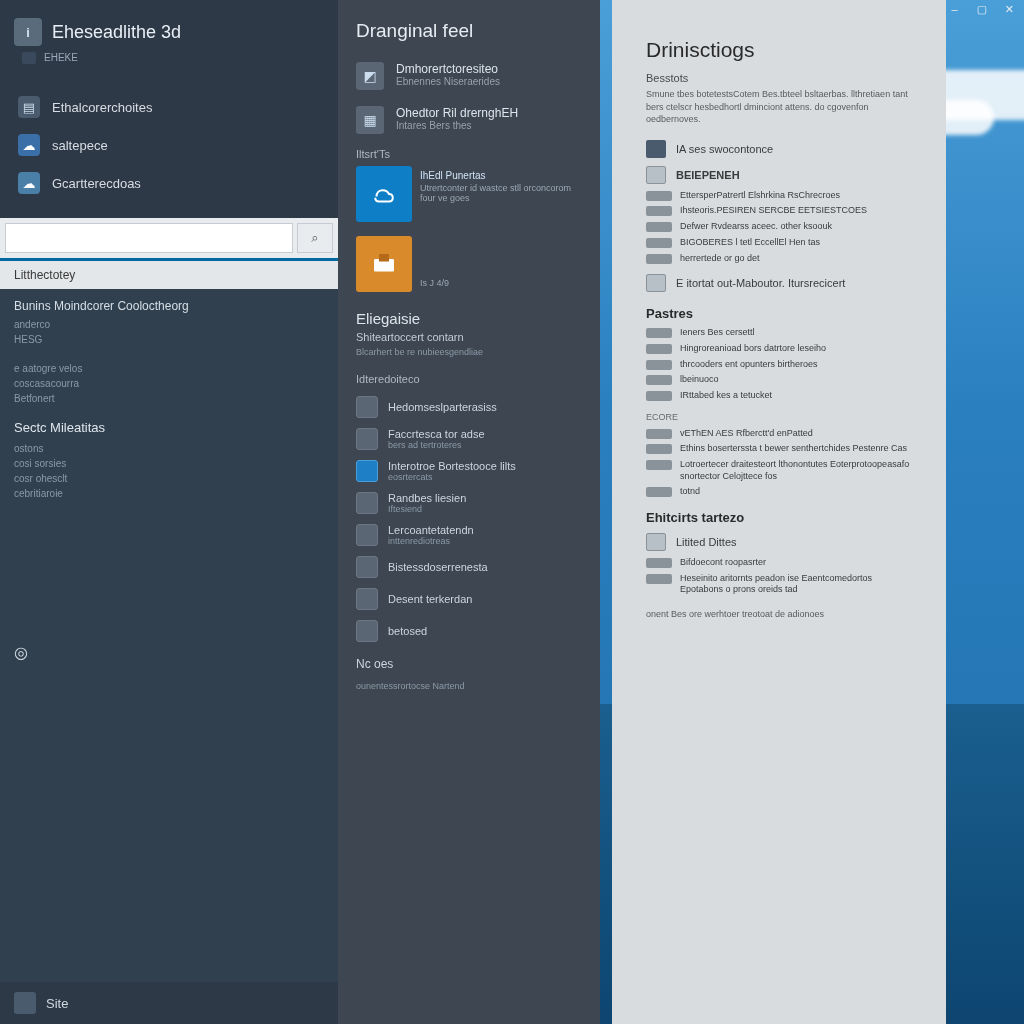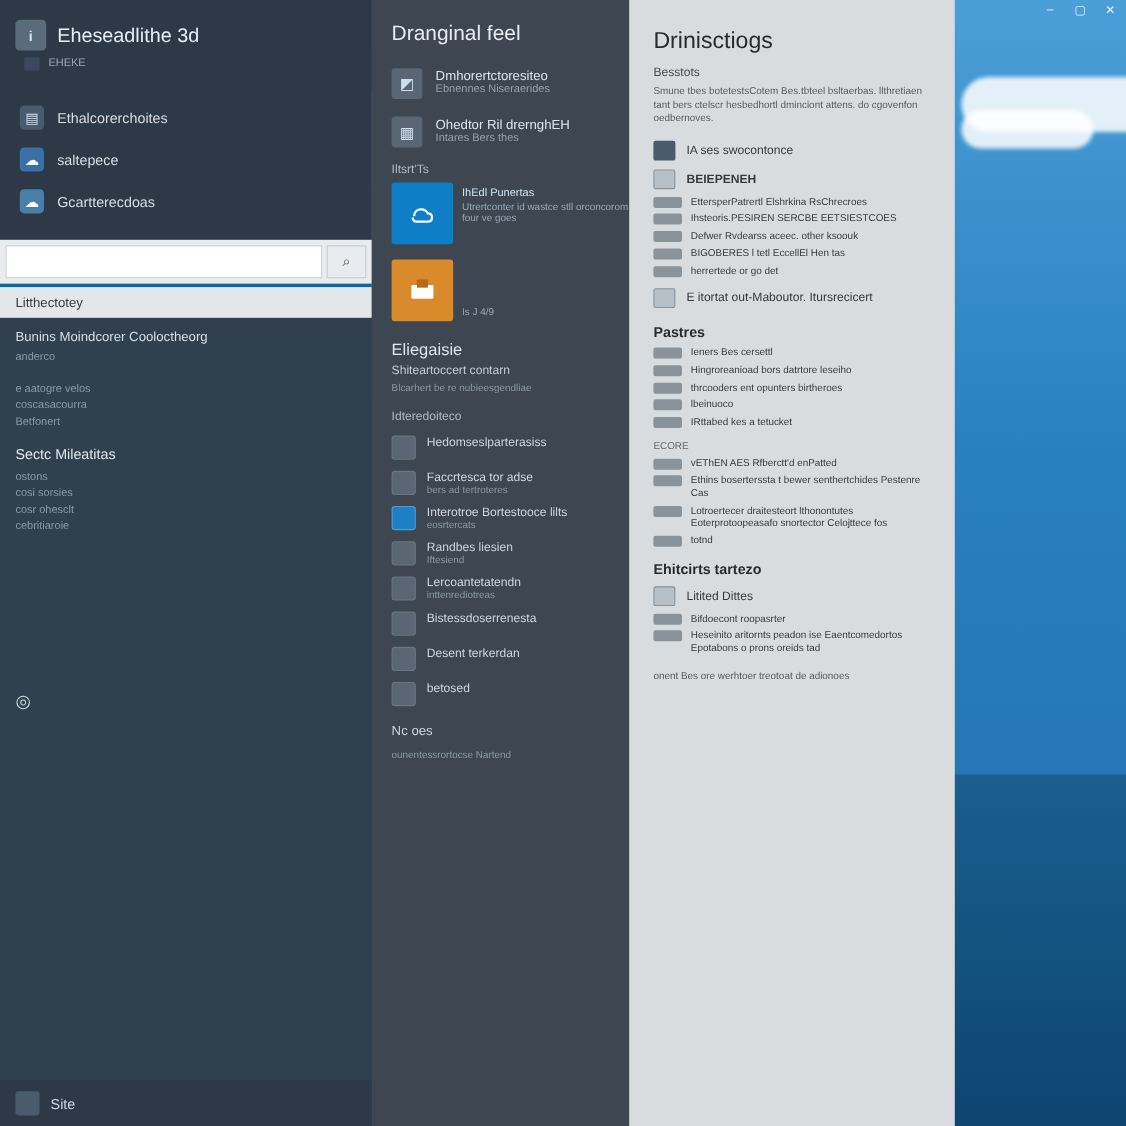--- a/index.html
+++ b/index.html
@@ -47,27 +47,27 @@
 .tile-row{display:flex;gap:8px;padding:4px 18px}
 .tile{width:56px;height:56px;border-radius:3px;display:flex;align-items:center;justify-content:center;flex-shrink:0}
 .tile.blue{background:#0e7ec7}
 .tile.orange{background:#d98a2b}
 .tile-tx{flex:1;font-size:9px;color:#9aa8b5;padding:4px 0}
 .tile-tx .t1{color:#cfe3f5;font-size:10px;margin-bottom:2px}
 .mid-sec{padding:14px 18px 4px;font-size:15px;color:#dde4eb}
 .mid-sub{padding:0 18px 4px;font-size:11px;color:#c3ccd5}
 .mid-line{padding:0 18px 6px;font-size:9px;color:#8b99a7}
 .mid-list{padding:4px 18px}
-.ml-item{display:flex;gap:10px;padding:5px 0;align-items:flex-start}
+.ml-item{display:flex;gap:10px;padding:5px 0;align-items:center}
 .ml-item .mlic{width:22px;height:22px;background:#5a6673;border-radius:3px;flex-shrink:0;border:1px solid #6a7683}
 .ml-item .mlic.hl{background:#1e7fc7;border-color:#4a9fd8}
 .ml-item .mlt{font-size:11px;color:#cdd6de}
 .ml-item .mls{font-size:9px;color:#8b99a7}
 .mid-ft{padding:6px 18px;font-size:12px;color:#cdd6de}
-.rpanel{left:572px;width:296px;background:#d8dcdf;color:#2a2a2a;padding:0;overflow:hidden}
+.rpanel{left:612px;width:334px;background:#d8dcdf;color:#2a2a2a;padding:12px;overflow:hidden}
 .rp-head{padding:26px 22px 10px;font-size:21px;color:#2a2a2a;font-weight:400}
 .rp-sub{padding:0 22px 4px;font-size:11px;color:#4a4a4a}
 .rp-desc{padding:0 22px 10px;font-size:9px;color:#5a5a5a;line-height:1.4}
 .rp-row{display:flex;gap:10px;padding:4px 22px;align-items:center}
 .rp-row .ric{width:20px;height:18px;background:#4a5b6e;border-radius:2px;flex-shrink:0}
 .rp-row .ric.lt{background:#b8c0c7;border:1px solid #8a929a}
 .rp-row .rt{font-size:11px;color:#3a3a3a}
 .rp-sec{padding:10px 22px 4px;font-size:13px;color:#2a2a2a;font-weight:700}
 .rp-ln{padding:2px 22px;display:flex;gap:8px;align-items:flex-start}
 .rp-ln .lic{width:18px;height:14px;background:#6a7683;border-radius:2px;flex-shrink:0;margin-top:1px}
@@ -122,20 +122,21 @@
     <input type="text" placeholder="" style="">
     <div class="sbtn">
       <span>⌕</span>
     </div>
   </div>
   <div class="sb-tab">Litthectotey</div>
   <div class="sb-body">
     <div class="grp">
       <div class="grp-t">Bunins Moindcorer Cooloctheorg</div>
       <div class="ln">anderco</div>
+      <div class="ln">HESG</div>
     </div>
     <div class="grp">
       <div class="ln">e aatogre velos</div>
       <div class="ln">coscasacourra</div>
       <div class="ln">Betfonert</div>
     </div>
     <div class="sb-sec">
       <div class="sb-sec-t">Sectc Mileatitas</div>
       <div class="ln">ostons</div>
       <div class="ln">cosi sorsies</div>

